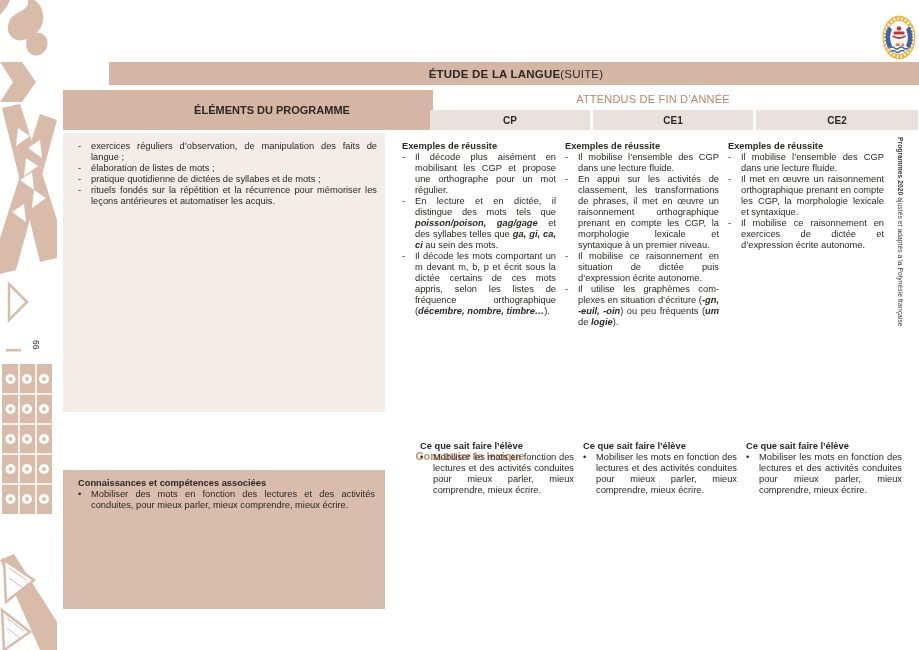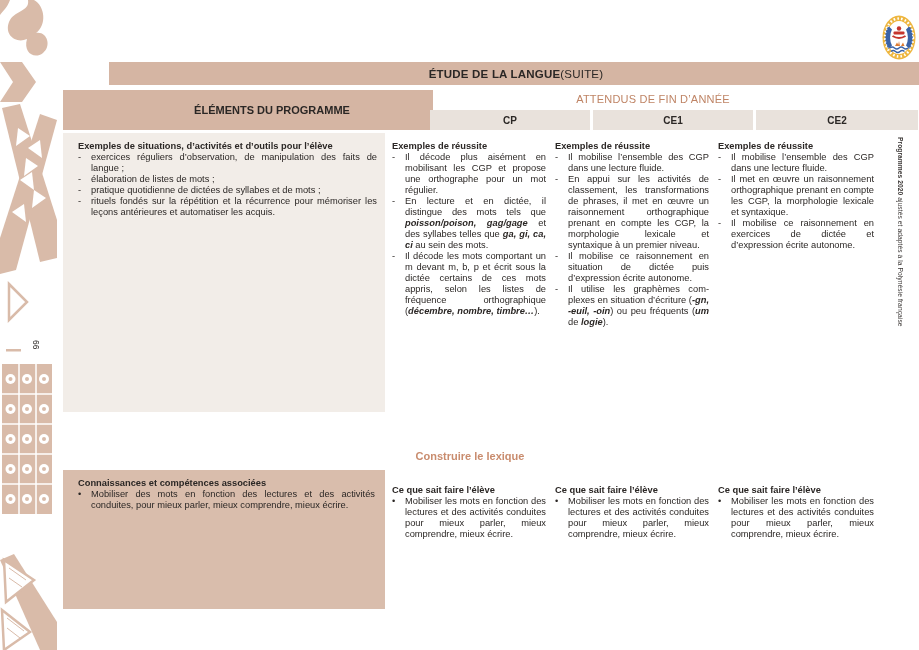--- a/index.html
+++ b/index.html
@@ -13,22 +13,22 @@
   .titlebar{left:63px;top:62px;width:814px;height:23px;background:var(--tan);display:flex;align-items:center;justify-content:center;font-size:11.5px;letter-spacing:.2px;margin-left:46px;}
   .titlebar .b{font-weight:bold;}
   .hdr-left{left:63px;top:90px;width:322px;height:40px;background:var(--tan);display:flex;align-items:center;justify-content:center;font-weight:bold;font-size:11px;padding-left:48px;}
   .hdr-attendus{left:409px;top:90px;width:488px;height:18px;display:flex;align-items:center;justify-content:center;font-weight:normal;font-size:11px;color:var(--accent_brown);letter-spacing:.2px;}
   .hdr-col{top:110px;height:20px;background:var(--tan_light);display:flex;align-items:center;justify-content:center;font-weight:bold;font-size:10px;margin-left:41px;}
   .c1{left:389px;width:160px;} .c2{left:552px;width:160px;} .c3{left:715px;width:162px;}
   
   .cell{font-size:9.3px;line-height:11px;}
   .body-left{left:63px;top:133px;width:322px;height:279px;background:var(--cream);padding:8px 8px 0 15px;box-sizing:border-box;}
   .bot-left{left:63px;top:470px;width:322px;height:139px;background:var(--tan_cell);padding:8px 10px 0 15px;box-sizing:border-box;}
-  .body-col{top:133px;height:279px;padding-top:8px;box-sizing:border-box;}
-  .bot-col{top:476px;padding-top:9px;box-sizing:border-box;}
+  .body-col{top:133px;height:279px;padding-top:8px;box-sizing:border-box;margin-left:10px;}
+  .bot-col{top:432px;padding-top:9px;box-sizing:border-box;margin-left:28px;}
   .body-col,.bot-col{padding-left:3px;padding-right:3px;}
   .cell .h{font-weight:bold;text-align:left;}
   .li{display:flex;}
   .li .mk{flex:0 0 13px;}
   .li .tx{flex:1;text-align:justify;hyphens:auto;-webkit-hyphens:auto;}
   .bi{font-weight:bold;font-style:italic;}
   .section-title{left:63px;top:426px;width:814px;text-align:center;font-weight:bold;font-size:11px;color:#c98c6e;margin-top:24px;}
   
   .pagenum{left:41px;top:340px;transform:rotate(90deg);transform-origin:0 0;font-size:8.5px;color:#262220;}
   .side-caption{left:904px;top:137px;transform:rotate(90deg);transform-origin:0 0;font-size:6.6px;white-space:nowrap;color:#3a3634;letter-spacing:.1px;}
@@ -137,21 +137,20 @@
   <span class="b">ÉTUDE DE LA LANGUE</span>
     <span> (SUITE)</span>
 </div>
 <div class="abs hdr-left">ÉLÉMENTS DU PROGRAMME</div>
 <div class="abs hdr-attendus">ATTENDUS DE FIN D’ANNÉE</div>
 <div class="abs hdr-col c1">CP</div>
 <div class="abs hdr-col c2">CE1</div>
 <div class="abs hdr-col c3">CE2</div>
 
 <div class="abs cell body-left">
-  <div class="h">Exemples de situations, d’activités et d’outils pour l’élève</div>
   <div>
       <div class="li">
         <span class="mk">-</span>
         <span class="tx">exercices réguliers d’observation, de manipulation des faits de langue ;</span>
       </div>
       <div class="li">
         <span class="mk">-</span>
         <span class="tx">élaboration de listes de mots ;</span>
       </div>
       <div class="li">

